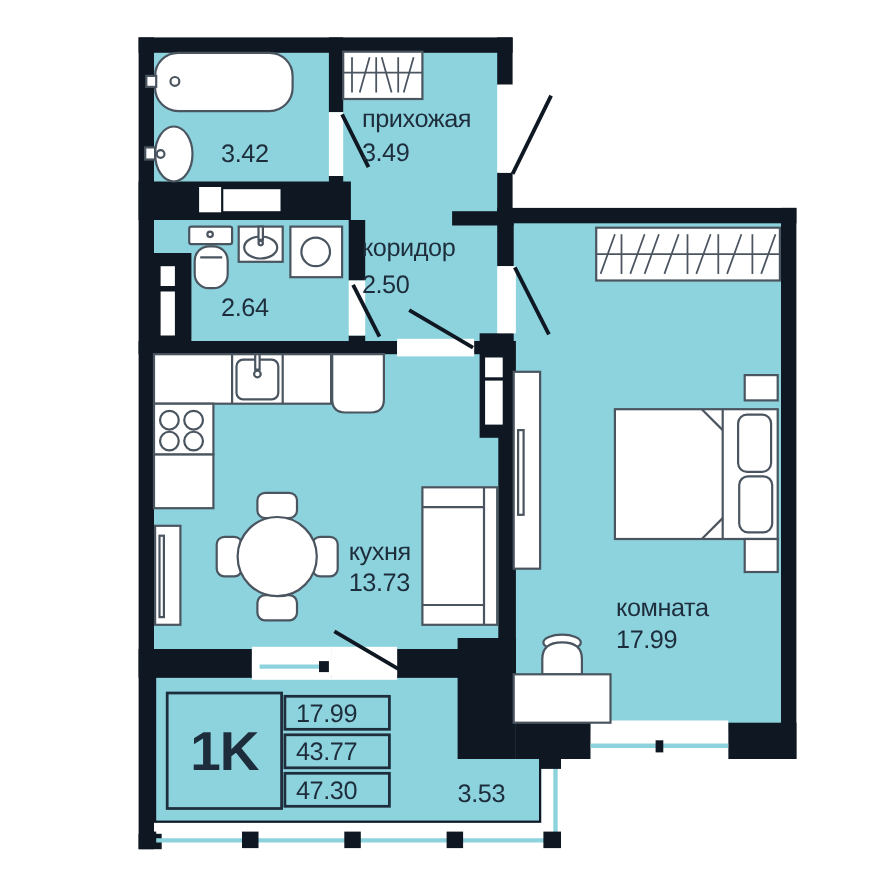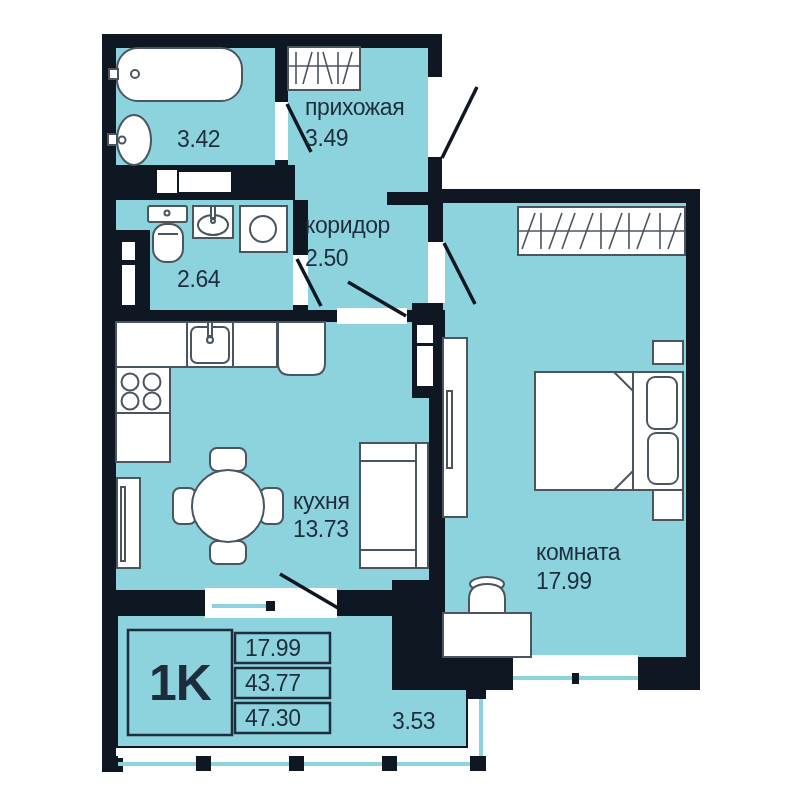--- a/index.html
+++ b/index.html
@@ -1,16 +1,16 @@
 <!DOCTYPE html>
 <html style="--floor: #8DD3DE; --wall: #0F1822; --line: #4A5560; --text: #1E2D3C;"><head>
 <meta charset="utf-8">
 <style>
   html,body{margin:0;padding:0;background:#ffffff;}
-  .page{width:700px;height:800px;position:relative;background:#fff;font-family:"Liberation Sans",sans-serif;}
+  .page{width:700px;height:800px;position:relative;background:#fff;font-family:"Liberation Sans",sans-serif;padding-left:24px;}
   svg{display:block;}
   .wall{fill:var(--wall);}
   .floor{fill:var(--floor);}
   .white{fill:#ffffff;}
   .fx{fill:#ffffff;stroke:var(--line);stroke-width:2;}
   .fxl{fill:none;stroke:var(--line);stroke-width:2;}
   .thin{fill:none;stroke:var(--wall);stroke-width:2;}
   .leaf{stroke:var(--wall);stroke-width:3.5;fill:none;}
   .glz{stroke:var(--floor);stroke-width:4;fill:none;}
   .hatch{stroke:var(--line);stroke-width:1.6;fill:none;}

